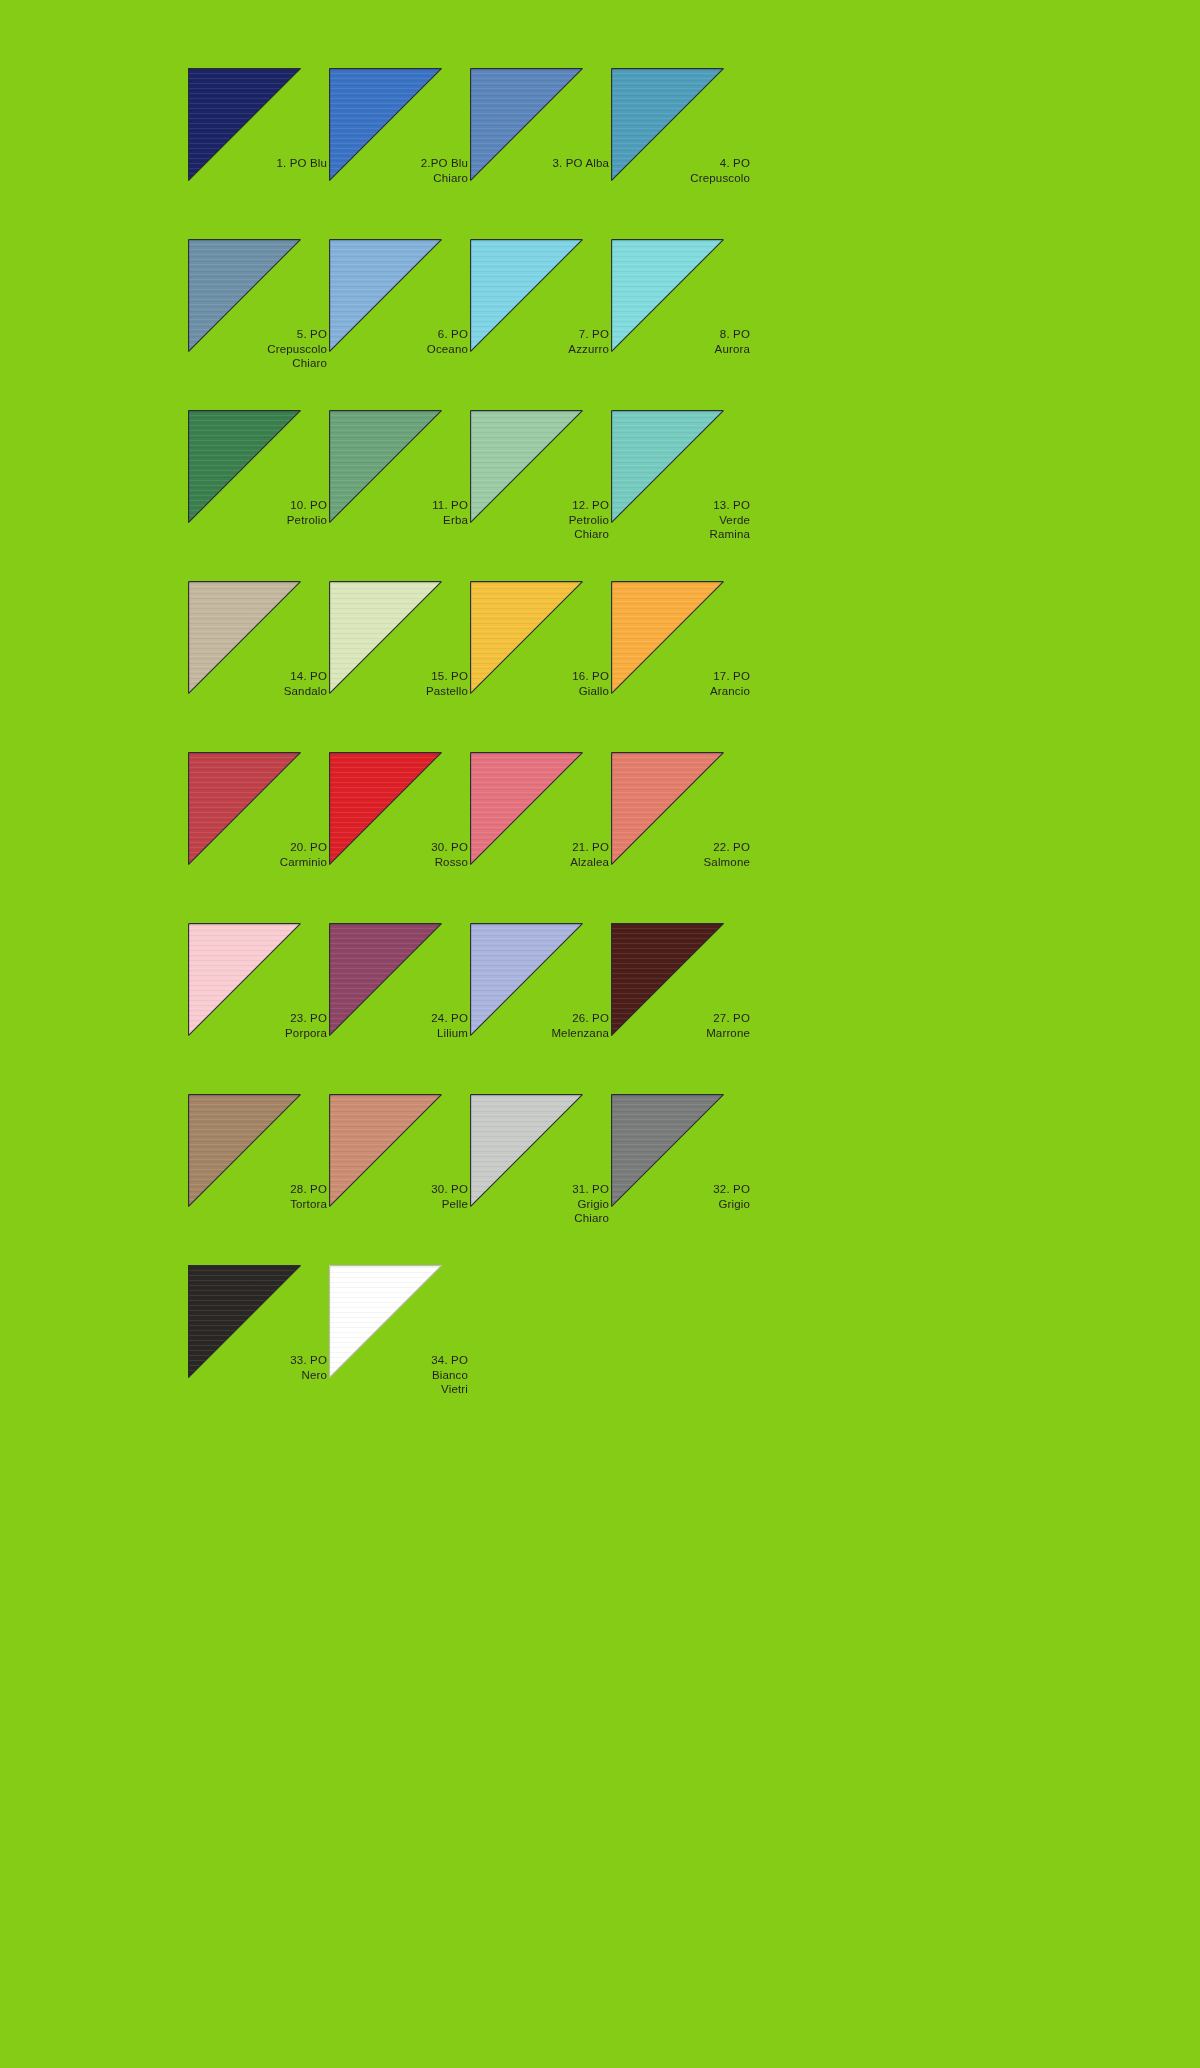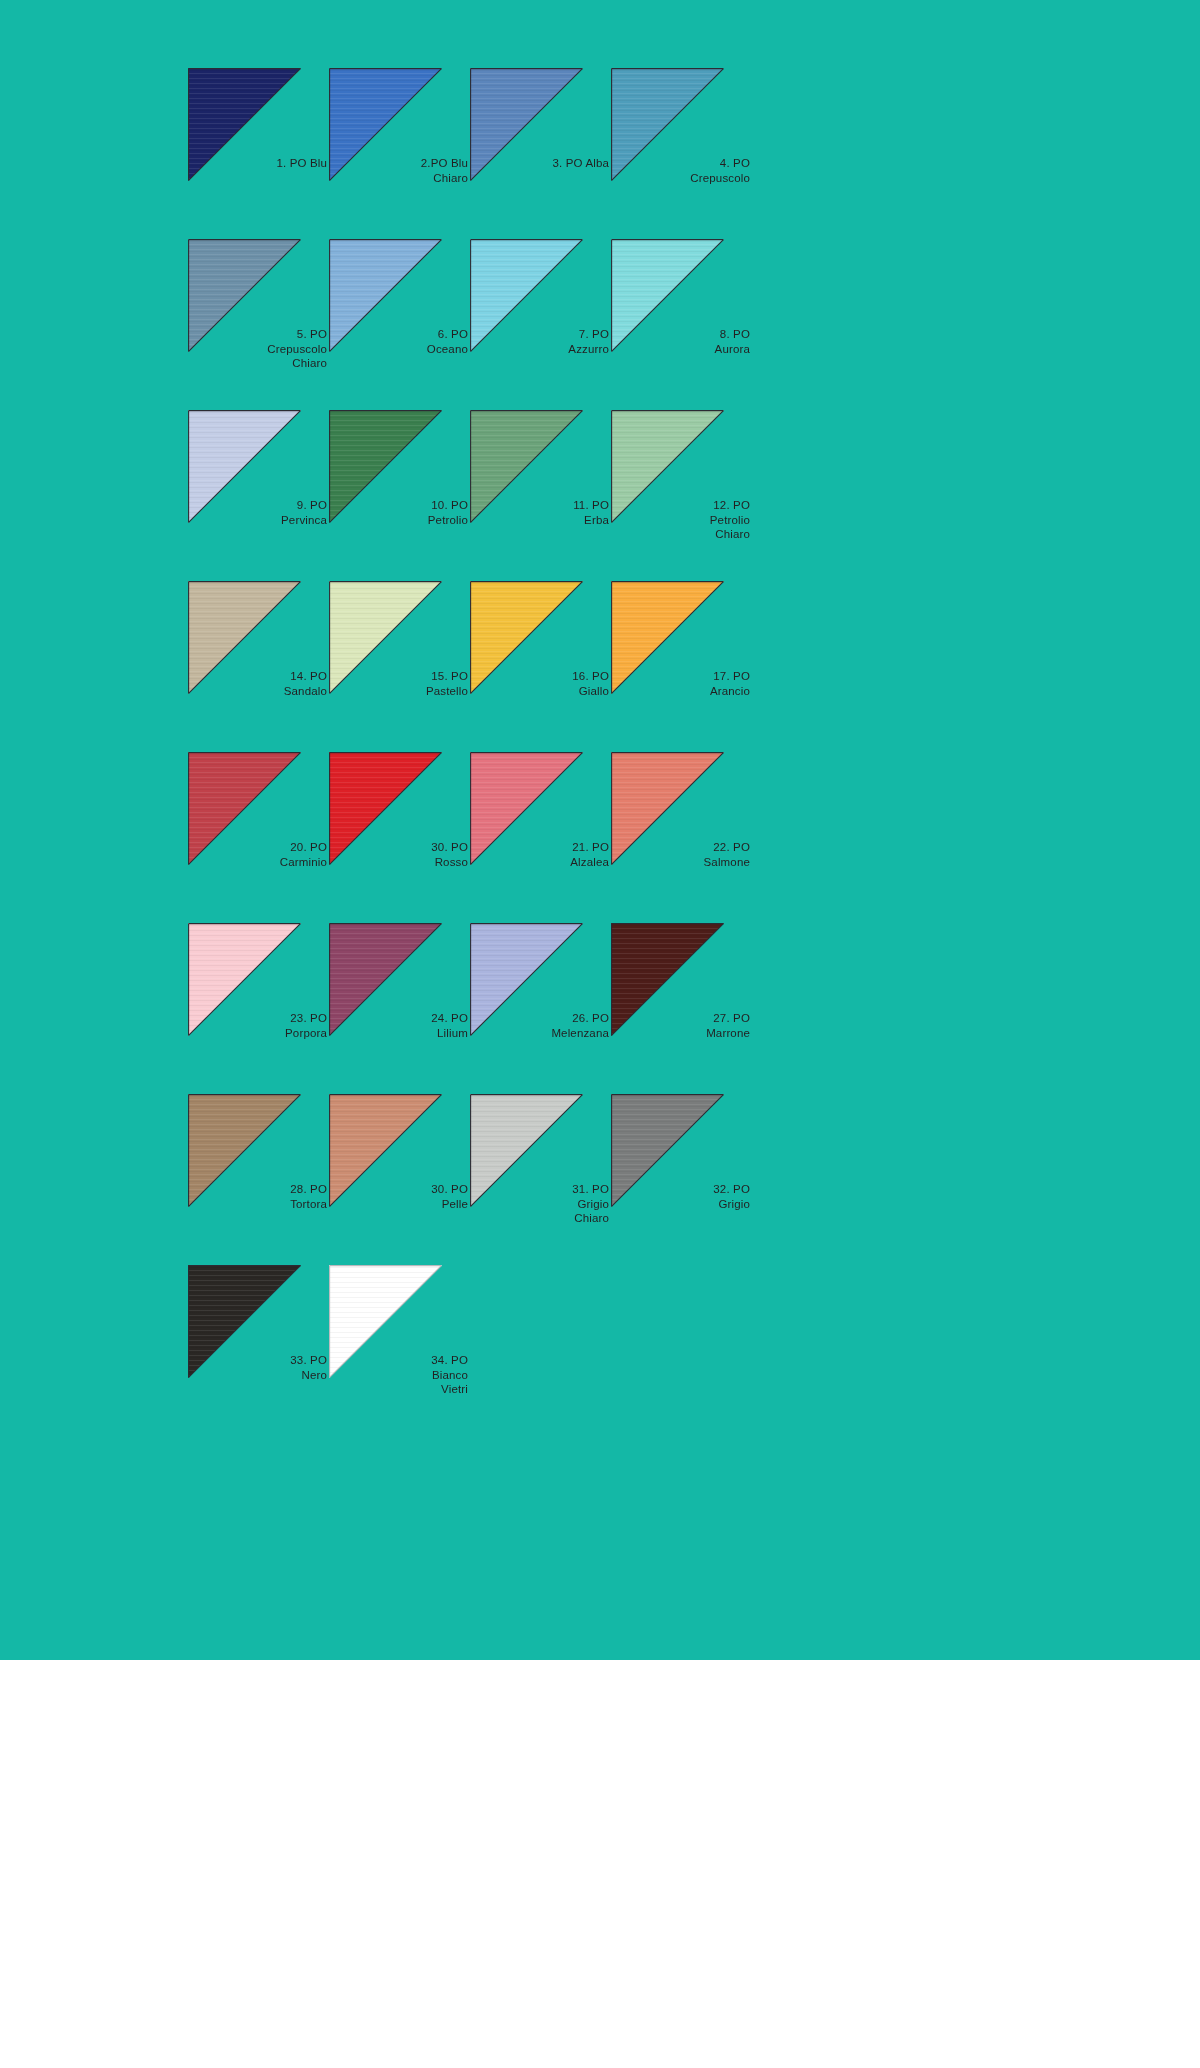--- a/index.html
+++ b/index.html
@@ -10,22 +10,22 @@
   body {
     width: 1200px;
     height: 2068px;
     font-family: "Liberation Sans", sans-serif;
     -webkit-font-smoothing: antialiased;
   }
 
   #sheet {
     position: relative;
     width: 1200px;
-    height: 1660px;
-    background: #14b8a6;
+    height: 2068px;
+    background: #84cc16;
     overflow: hidden;
   }
 
   #grid {
     position: absolute;
     left: 188px;
     top: 68px;
     width: 548px;
     display: grid;
     grid-template-columns: repeat(4, 141px);
@@ -202,32 +202,20 @@
             <line x1="0.6" y1="0.6" x2="112.4" y2="0.6" stroke="#2b2b33"></line>
             <line x1="0.6" y1="0.6" x2="0.6" y2="112.4" stroke="#2b2b33"></line>
             <line x1="112.4" y1="0.6" x2="0.6" y2="112.4" stroke="#2b2b33"></line>
           </svg>
         </div>
         <div class="label">8. PO
 Aurora</div>
       </div>
       <div class="swatch-cell">
         <div class="tri-wrap">
-          <div class="tri" style="background: rgb(195, 205, 230);"></div>
-          <svg class="tri-edge" viewBox="0 0 113 113">
-            <line x1="0.6" y1="0.6" x2="112.4" y2="0.6" stroke="#8f99ad"></line>
-            <line x1="0.6" y1="0.6" x2="0.6" y2="112.4" stroke="#8f99ad"></line>
-            <line x1="112.4" y1="0.6" x2="0.6" y2="112.4" stroke="#8f99ad"></line>
-          </svg>
-        </div>
-        <div class="label">9. PO
-Pervinca</div>
-      </div>
-      <div class="swatch-cell">
-        <div class="tri-wrap">
           <div class="tri" style="background: rgb(58, 127, 78);"></div>
           <svg class="tri-edge" viewBox="0 0 113 113">
             <line x1="0.6" y1="0.6" x2="112.4" y2="0.6" stroke="#2b2b33"></line>
             <line x1="0.6" y1="0.6" x2="0.6" y2="112.4" stroke="#2b2b33"></line>
             <line x1="112.4" y1="0.6" x2="0.6" y2="112.4" stroke="#2b2b33"></line>
           </svg>
         </div>
         <div class="label">10. PO
 Petrolio</div>
       </div>
@@ -251,20 +239,33 @@
             <line x1="0.6" y1="0.6" x2="0.6" y2="112.4" stroke="#2b2b33"></line>
             <line x1="112.4" y1="0.6" x2="0.6" y2="112.4" stroke="#2b2b33"></line>
           </svg>
         </div>
         <div class="label">12. PO
 Petrolio
 Chiaro</div>
       </div>
       <div class="swatch-cell">
         <div class="tri-wrap">
+          <div class="tri" style="background: rgb(118, 203, 192);"></div>
+          <svg class="tri-edge" viewBox="0 0 113 113">
+            <line x1="0.6" y1="0.6" x2="112.4" y2="0.6" stroke="#2b2b33"></line>
+            <line x1="0.6" y1="0.6" x2="0.6" y2="112.4" stroke="#2b2b33"></line>
+            <line x1="112.4" y1="0.6" x2="0.6" y2="112.4" stroke="#2b2b33"></line>
+          </svg>
+        </div>
+        <div class="label">13. PO
+Verde
+Ramina</div>
+      </div>
+      <div class="swatch-cell">
+        <div class="tri-wrap">
           <div class="tri" style="background: rgb(195, 183, 158);"></div>
           <svg class="tri-edge" viewBox="0 0 113 113">
             <line x1="0.6" y1="0.6" x2="112.4" y2="0.6" stroke="#6e6656"></line>
             <line x1="0.6" y1="0.6" x2="0.6" y2="112.4" stroke="#6e6656"></line>
             <line x1="112.4" y1="0.6" x2="0.6" y2="112.4" stroke="#6e6656"></line>
           </svg>
         </div>
         <div class="label">14. PO
 Sandalo</div>
       </div>

